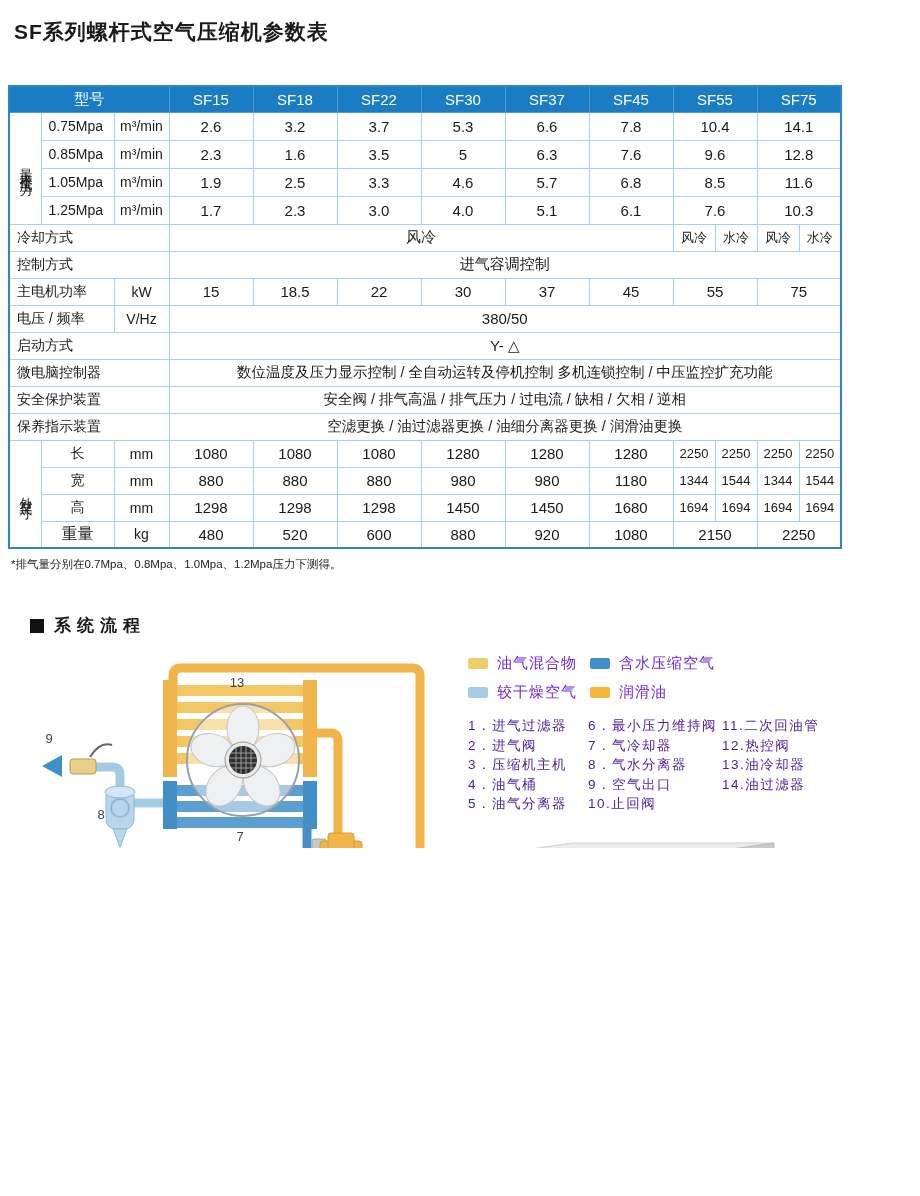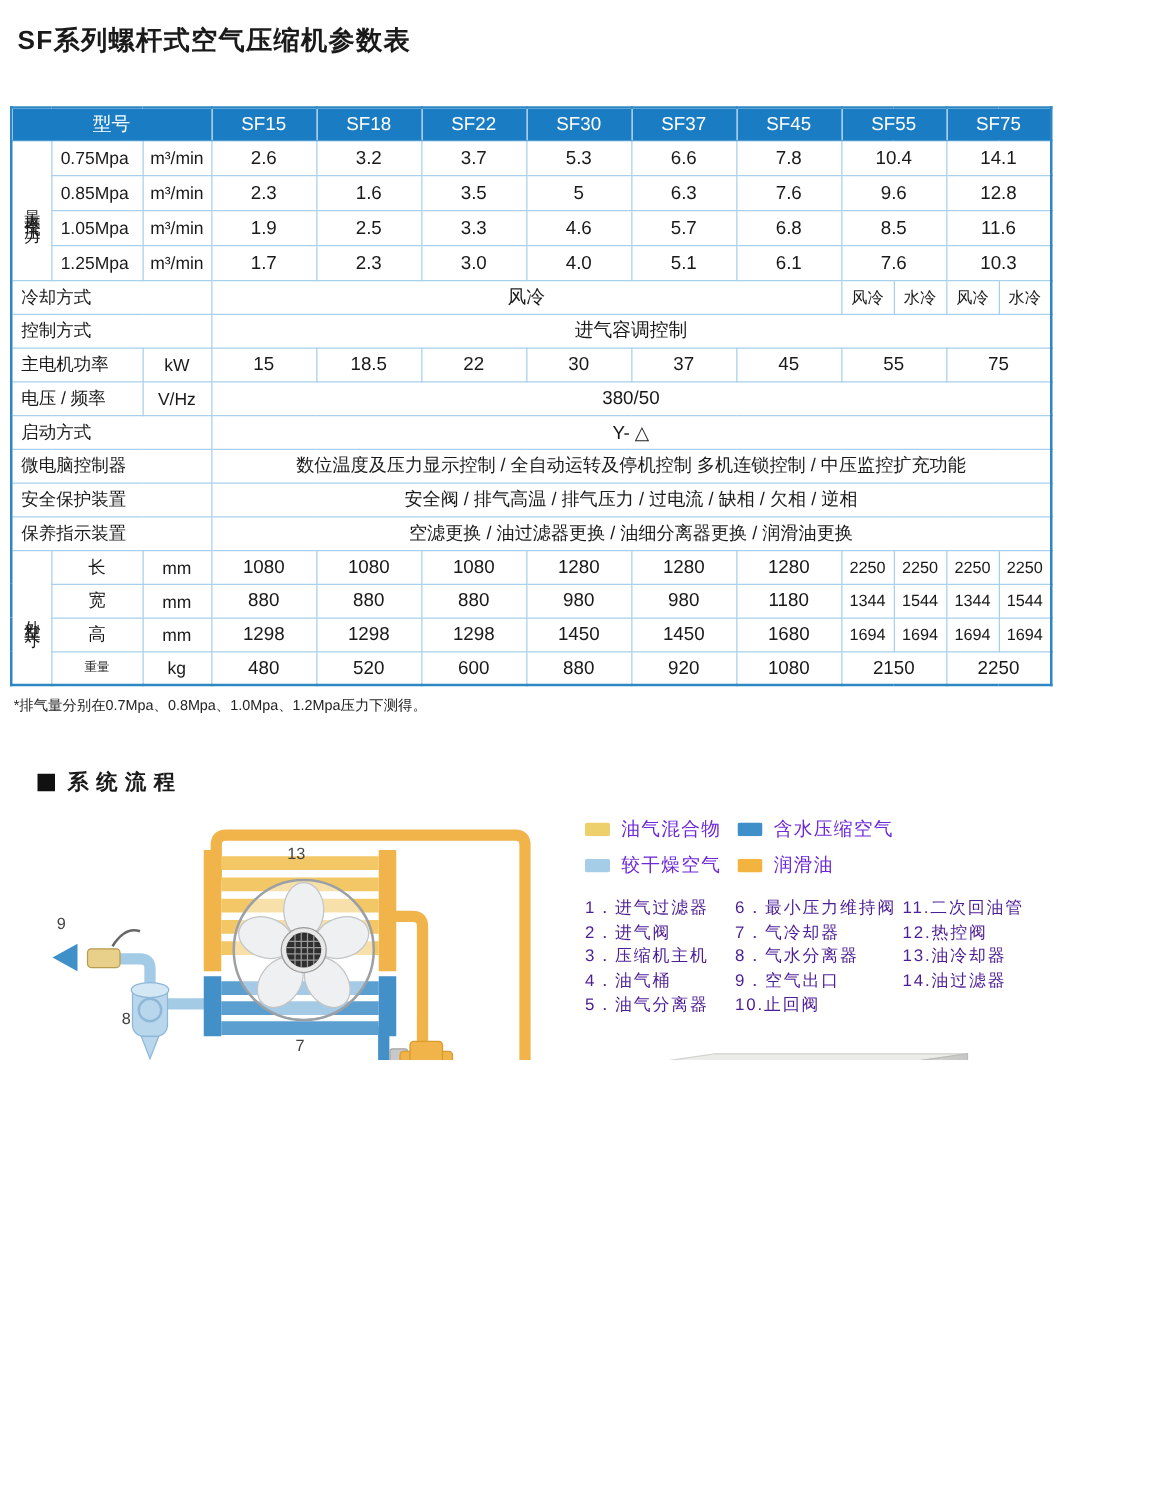--- a/index.html
+++ b/index.html
@@ -204,21 +204,21 @@
       <td>1298</td>
       <td>1450</td>
       <td>1450</td>
       <td>1680</td>
       <td class="sm">1694</td>
       <td class="sm">1694</td>
       <td class="sm">1694</td>
       <td class="sm">1694</td>
     </tr>
     <tr>
-      <td class="ctr" style="font-size:10px">重量</td>
+      <td class="ctr" style="font-size:16px">重量</td>
       <td class="unit">kg</td>
       <td>480</td>
       <td>520</td>
       <td>600</td>
       <td>880</td>
       <td>920</td>
       <td>1080</td>
       <td colspan="2">2150</td>
       <td colspan="2">2250</td>
     </tr>

